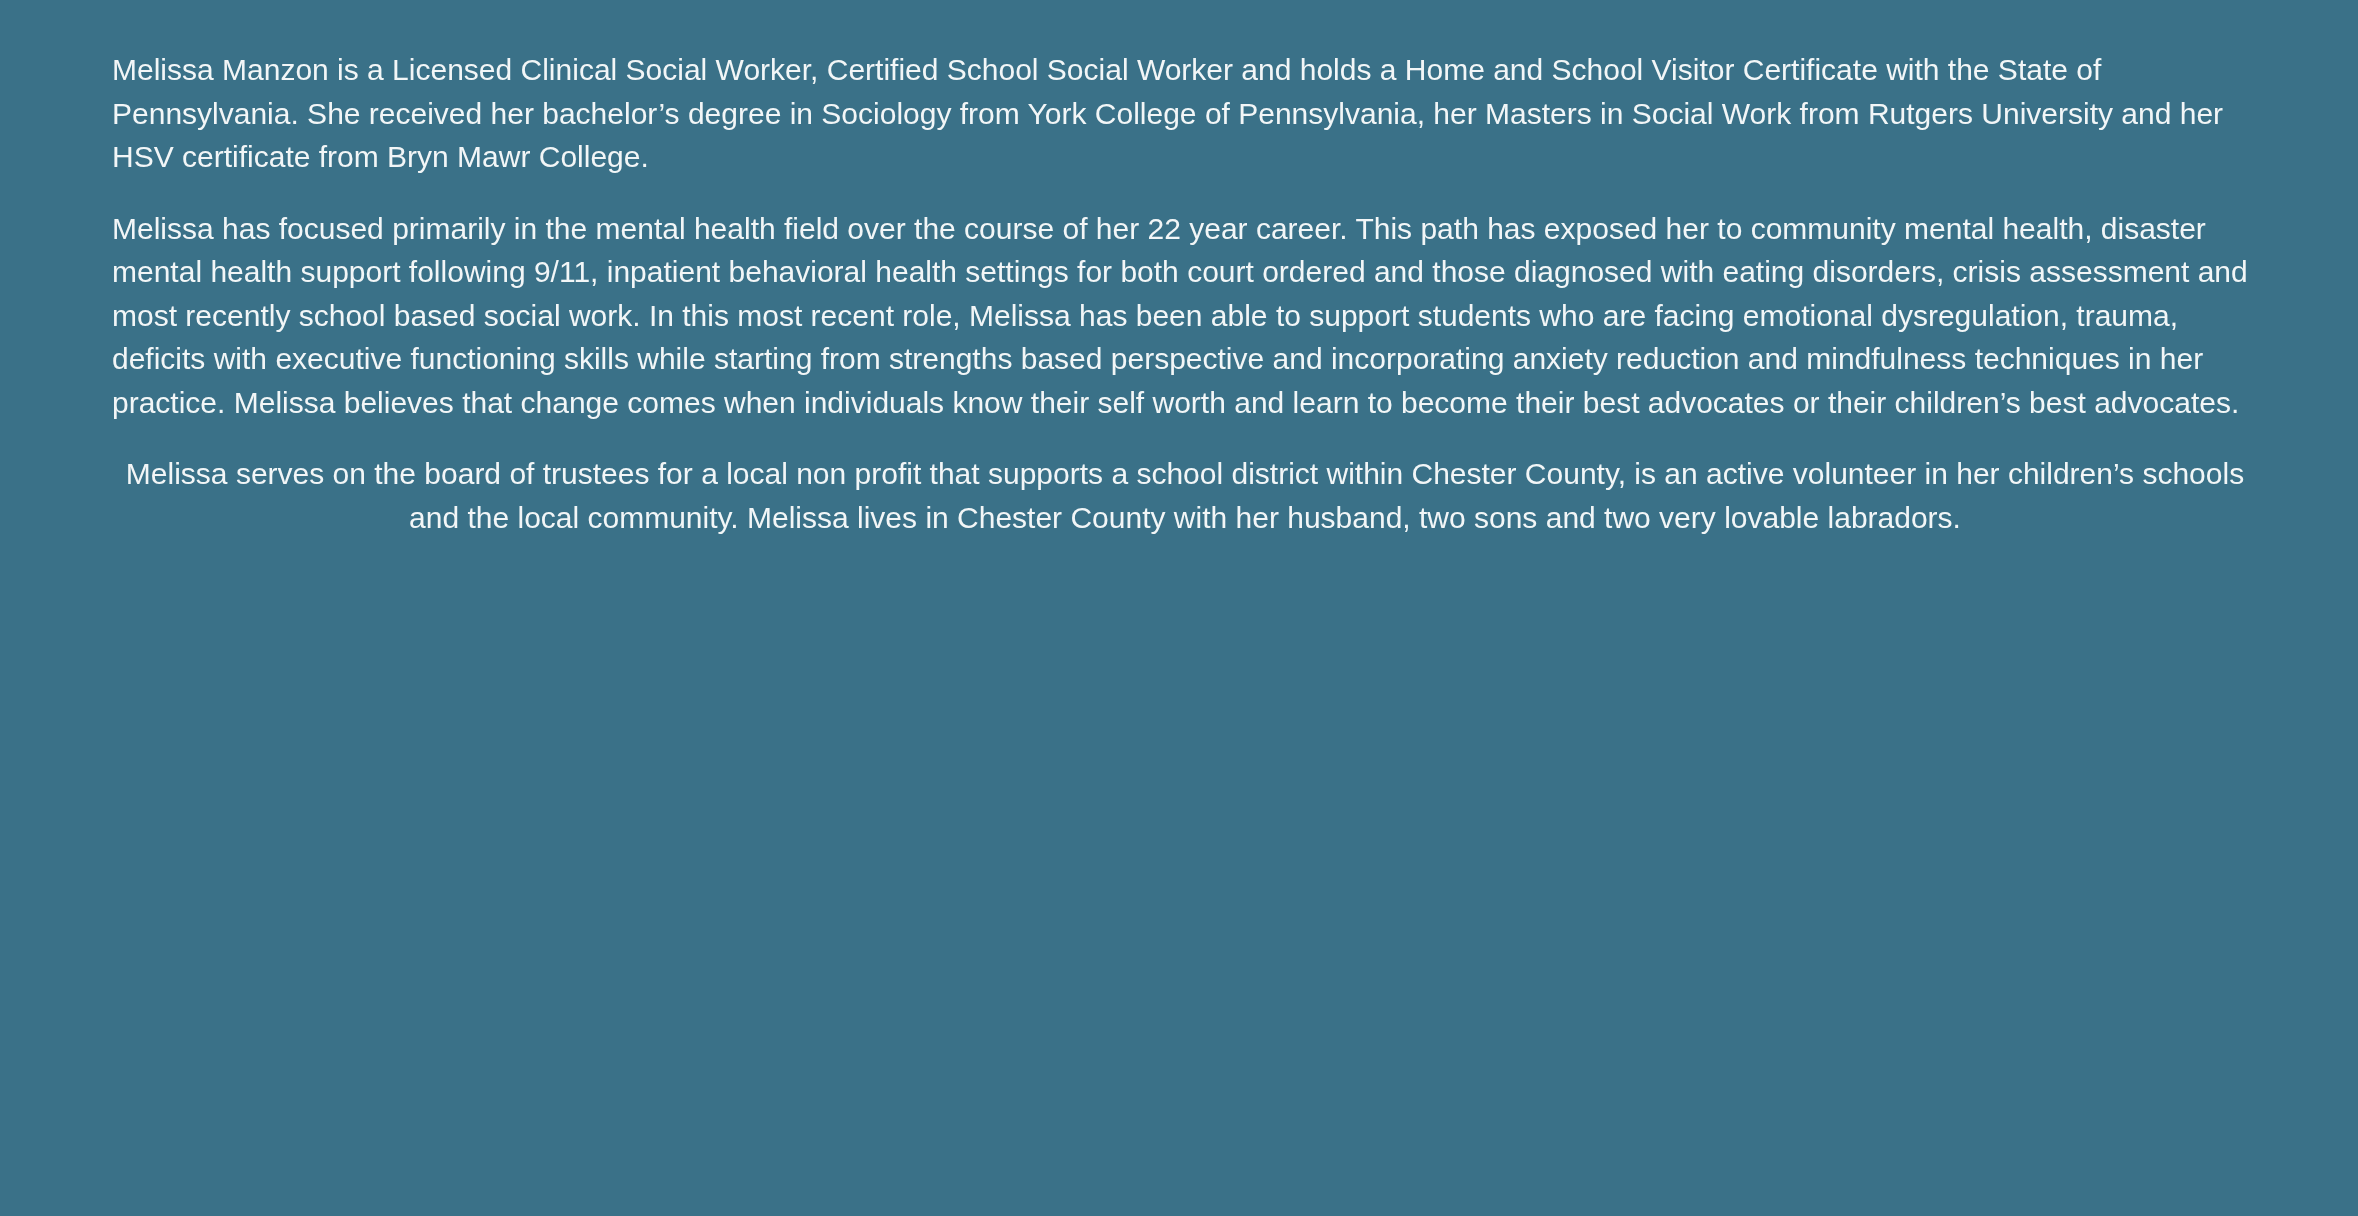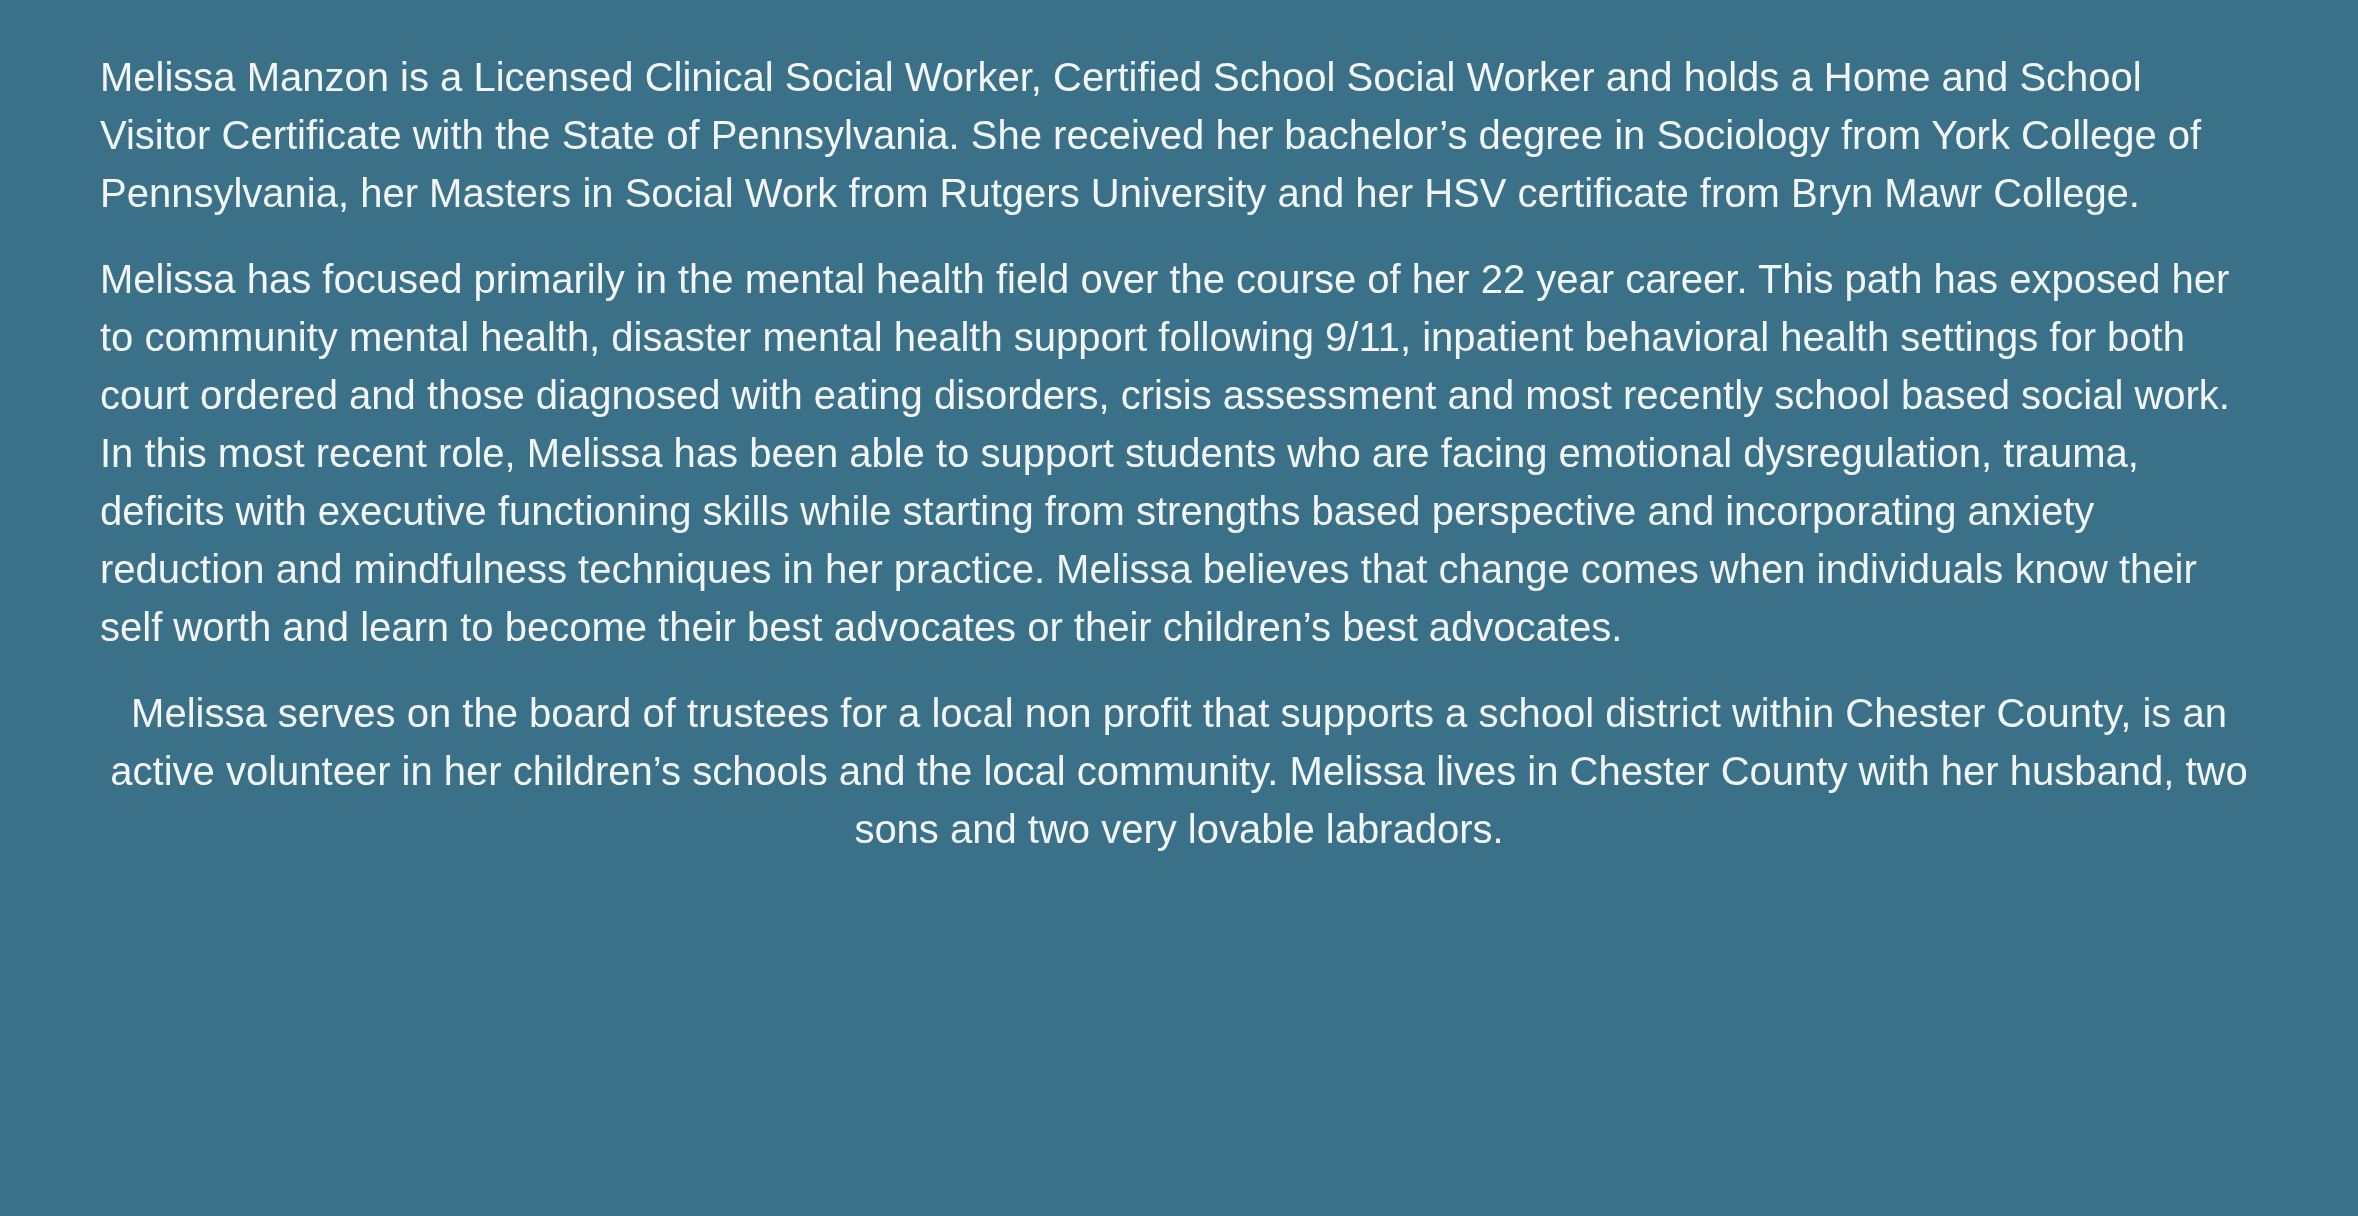--- a/index.html
+++ b/index.html
@@ -25,24 +25,24 @@
     font-weight: 400;
     font-size: 76px;
     line-height: 1.1;
     color: #ffffff;
     letter-spacing: 0.5px;
     margin: 0 0 62px 0;
     padding: 0;
   }
   .bio-paragraph {
     font-family: "Liberation Sans", sans-serif;
-    font-size: 40px;
+    font-size: 30px;
     line-height: 1.45;
     color: #f2f6f7;
-    margin: 0 0 28px 0;
+    margin: 0 0 28px 12px;
     max-width: 2160px;
     font-weight: 400;
   }
   .bio-paragraph:last-child {
     margin-bottom: 0;
     text-align: center;
   }
 </style>
 </head>
 <body>

